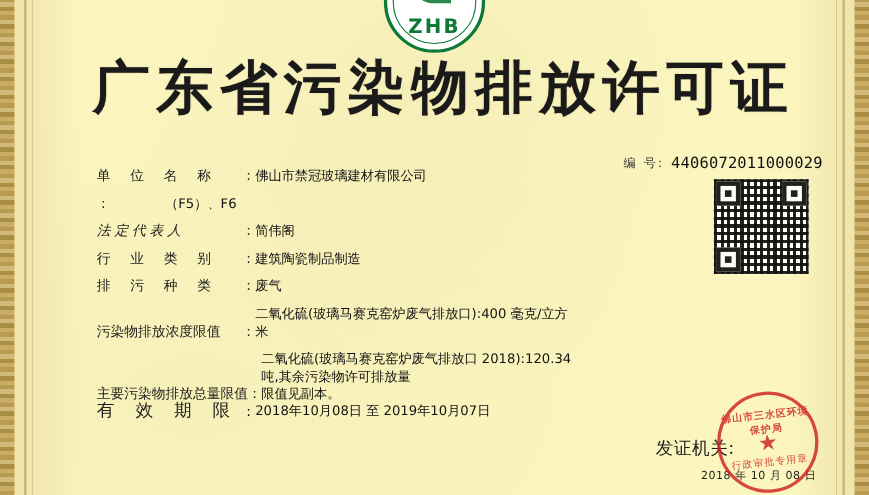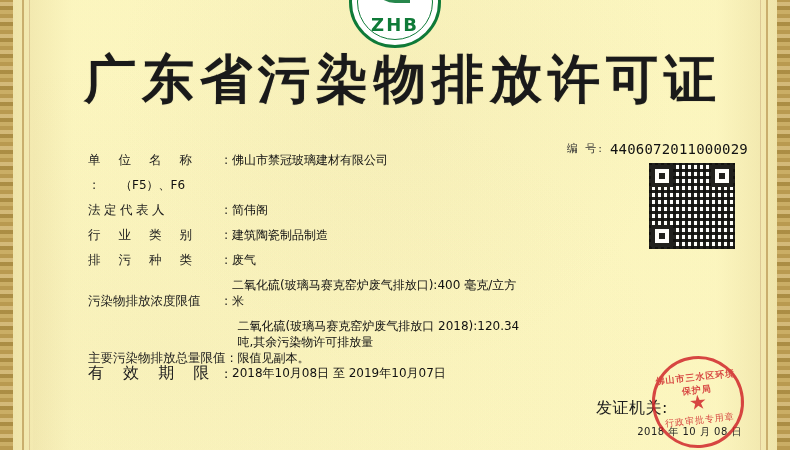--- a/index.html
+++ b/index.html
@@ -197,36 +197,37 @@
     font-size: 12.5px;
     color: #1d1d1d;
     letter-spacing: 0px;
     white-space: nowrap;
   }
   .field-label.spaced {
     letter-spacing: 7px;
   }
   .field-label.spaced5 {
     letter-spacing: 3.5px;
+    font-style: italic;
   }
   .field-colon {
     flex: 0 0 12px;
     font-size: 12.5px;
     color: #1d1d1d;
     text-align: center;
   }
   .field-value {
     flex: 1 1 auto;
     font-size: 12px;
     color: #111;
     word-break: break-all;
   }
   .field-value .line2 {
     display: block;
-    margin-left: 20px;
+    margin-left: 50px;
   }
 
   
   .validity-row {
     position: absolute;
     left: 88px;
     top: 363px;
     display: flex;
     align-items: center;
   }

